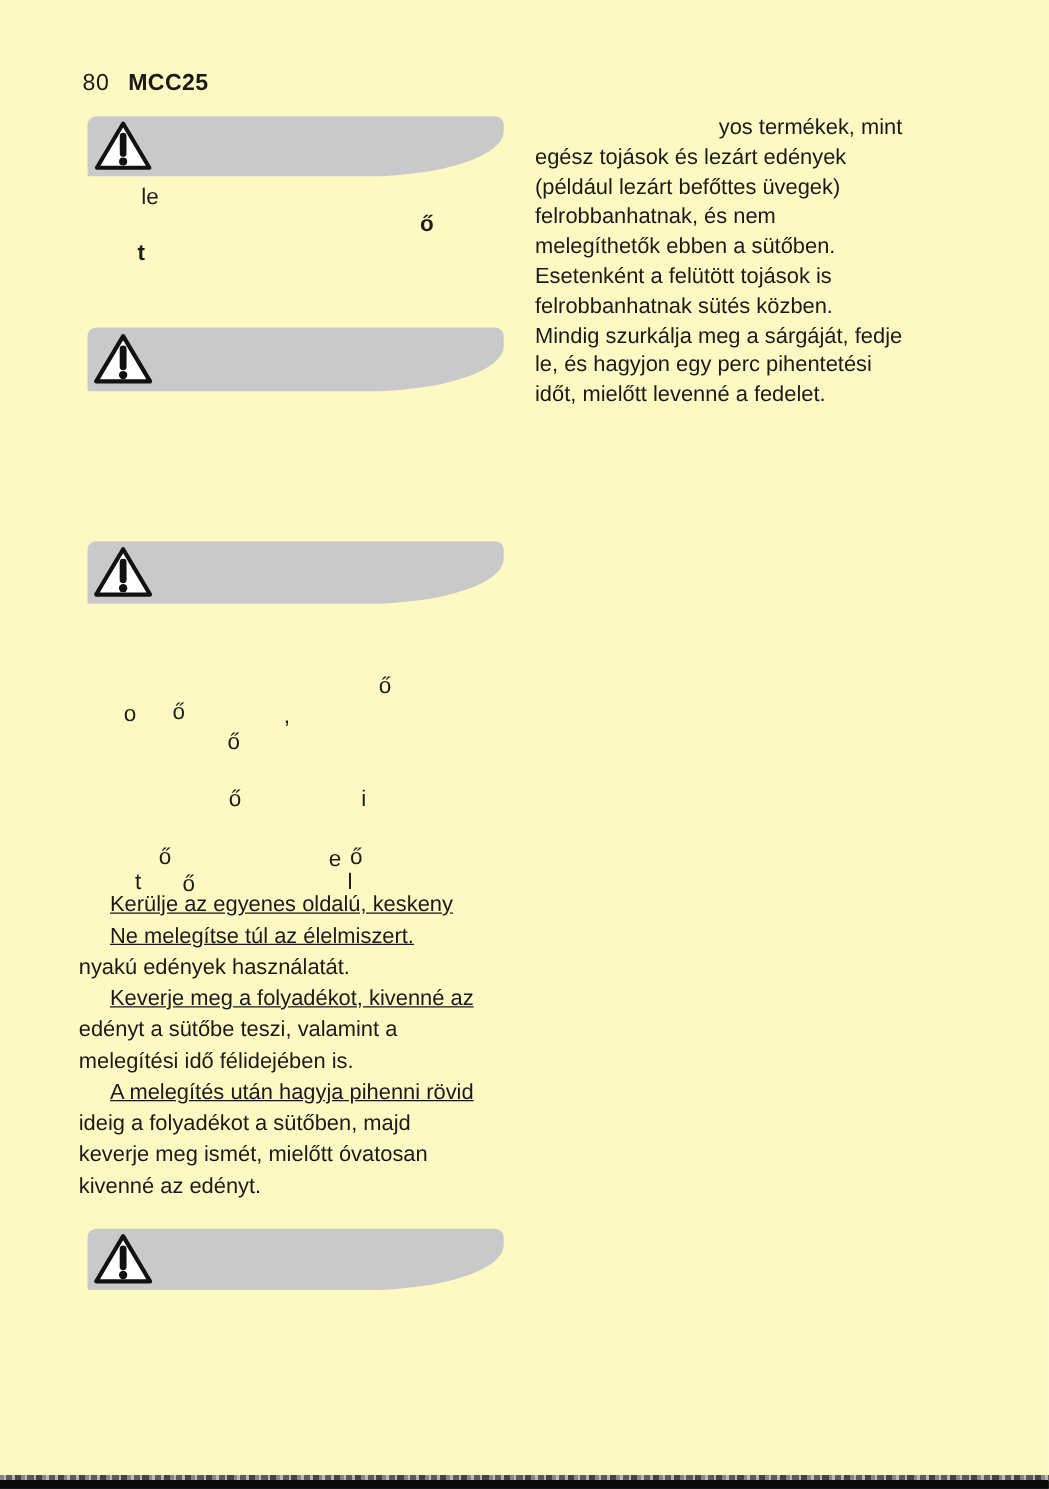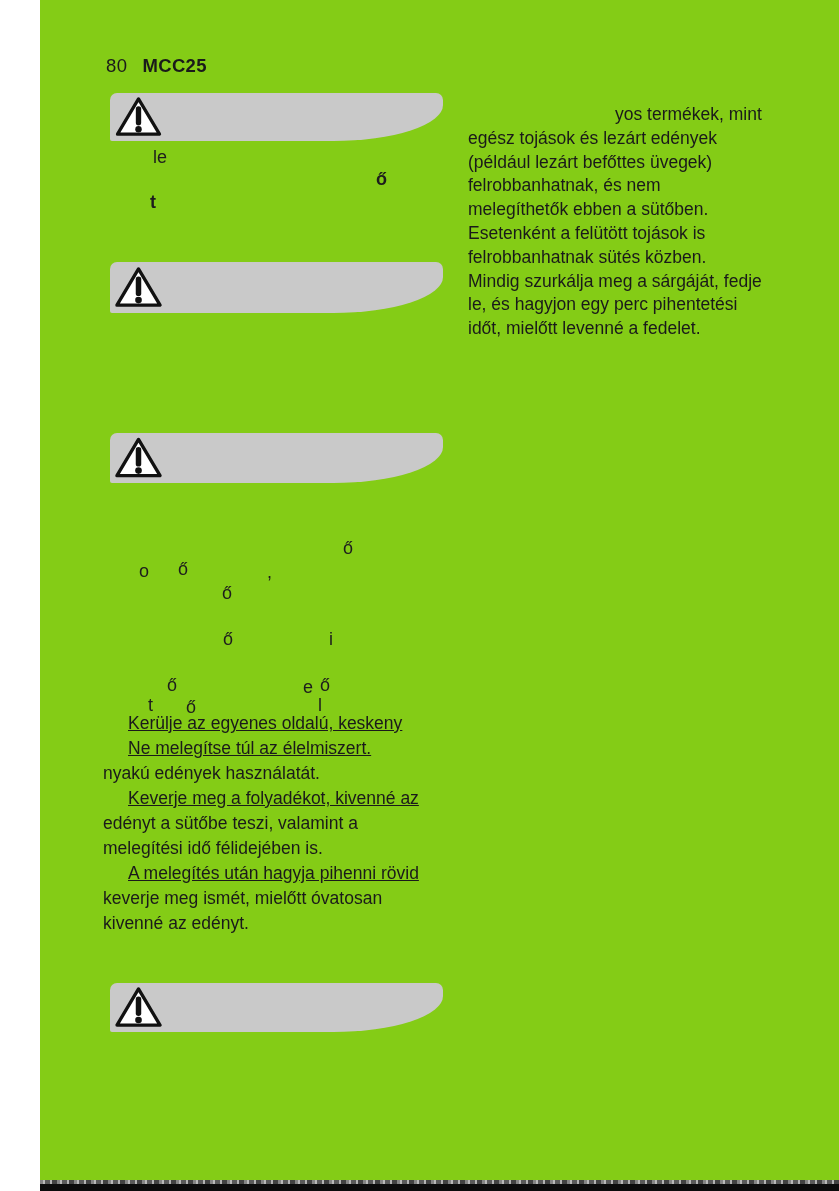--- a/index.html
+++ b/index.html
@@ -4,38 +4,38 @@
 <style>
   html,body{margin:0;padding:0;}
   body{
     width:839px;height:1191px;
     background:#ffffff;
     font-family:"Liberation Sans","DejaVu Sans",sans-serif;
     color:#1a1a1a;
     position:relative;
     overflow:hidden;
   }
-  .page{position:absolute;inset:0;background:#84cc16;margin-left:40px;}
+  .page{position:absolute;inset:0;background:#fef9c3;}
 
   
   .header{position:absolute;left:66px;top:56px;font-size:18.5px;line-height:20px;}
   .header .pnum{font-weight:400;letter-spacing:.5px;}
   .header .model{font-weight:700;margin-left:15px;letter-spacing:.3px;}
 
   
   .banner{
     position:absolute;left:70px;width:333px;
     background:#c9c9c9;
     border-radius:7px 7px 110px 2px / 7px 7px 36px 2px;
   }
   .banner svg{position:absolute;left:4px;top:3px;}
 
   
   .col{position:absolute;font-size:17.5px;}
-  .right-col{left:428px;top:103px;width:400px;line-height:23.8px;}
+  .right-col{left:428px;top:90px;width:400px;line-height:23.8px;}
   .left-col{left:63px;top:711px;width:360px;line-height:25px;}
   .line{white-space:nowrap;}
   .indent-sm{padding-left:25px;text-decoration:underline;}
   .indent-lg{padding-left:147px;}
 
   
   .frag{
     position:absolute;font-size:18px;line-height:1;white-space:pre;
     color:#1d1d1d;
   }
@@ -113,20 +113,21 @@
   </div>
 
   <div class="col left-col">
     <div class="line indent-sm">Kerülje az egyenes oldalú, keskeny</div>
     <div class="line indent-sm">Ne melegítse túl az élelmiszert.</div>
     <div class="line">nyakú edények használatát.</div>
     <div class="line indent-sm">Keverje meg a folyadékot, kivenné az</div>
     <div class="line">edényt a sütőbe teszi, valamint a</div>
     <div class="line">melegítési idő félidejében is.</div>
     <div class="line indent-sm">A melegítés után hagyja pihenni rövid</div>
+    <div class="line">ideig a folyadékot a sütőben, majd</div>
     <div class="line">keverje meg ismét, mielőtt óvatosan</div>
     <div class="line">kivenné az edényt.</div>
   </div>
 
   <span class="frag" style="left:113px;top:148px;">le</span>
   <span class="frag b" style="left:336px;top:170px;">ő</span>
   <span class="frag b" style="left:110px;top:193px;">t</span>
   <span class="frag" style="left:303px;top:539px;">ő</span>
   <span class="frag" style="left:99px;top:562px;">o</span>
   <span class="frag" style="left:138px;top:560px;">ő</span>

